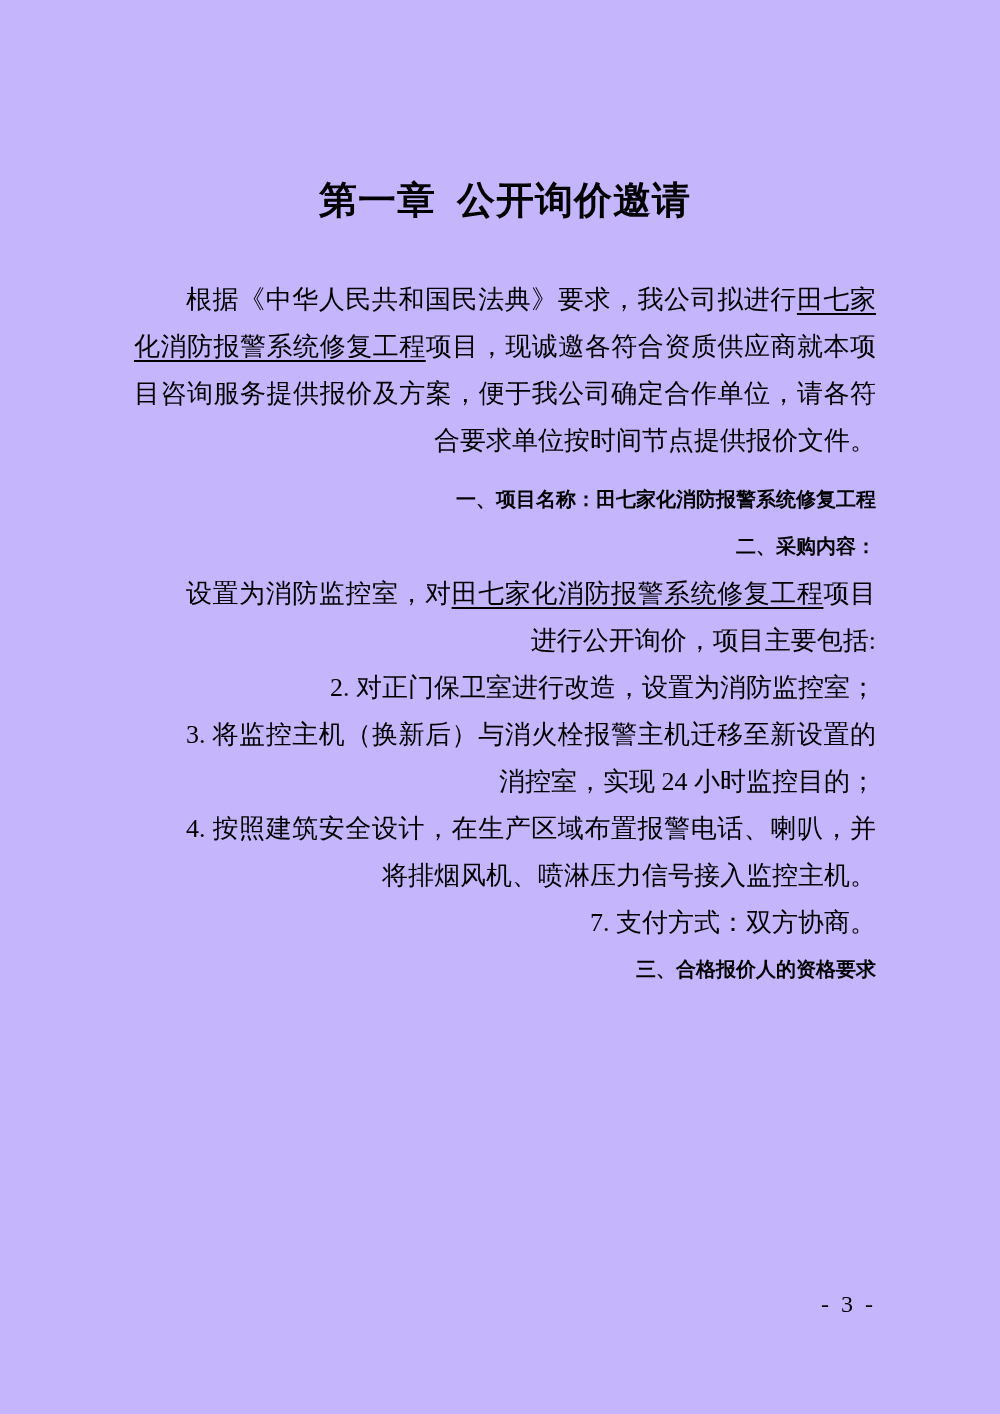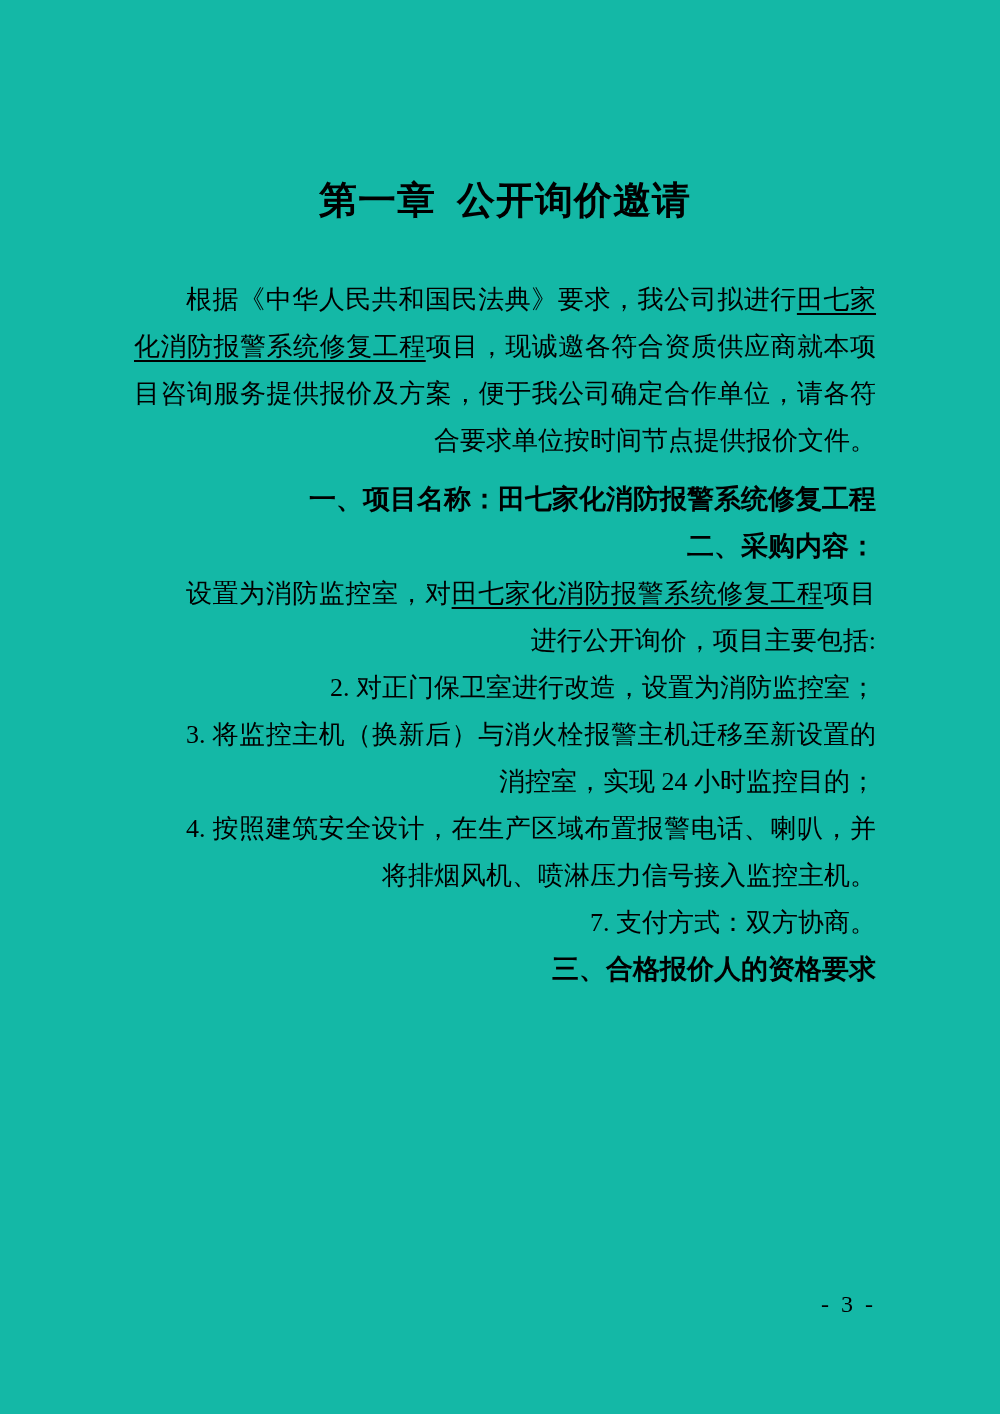--- a/index.html
+++ b/index.html
@@ -5,21 +5,21 @@
   html, body {
     margin: 0;
     padding: 0;
     background: #e8e8e8;
   }
   .page {
     position: relative;
     width: 1000px;
     height: 1414px;
     margin: 0 auto;
-    background: #14b8a6;
+    background: #c4b5fd;
     color: #000000;
     overflow: hidden;
   }
   .content {
     position: absolute;
     left: 134px;
     top: 0;
     width: 742px;
   }
   .doc-title {
@@ -35,21 +35,21 @@
   .doc-body {
     margin-top: 54px;
     font-family: "Liberation Serif", "DejaVu Serif", serif;
     font-size: 26px;
     line-height: 47px;
   }
   .block { margin: 0; }
   .block.heading {
     font-family: "Liberation Sans", "DejaVu Sans", sans-serif;
     font-weight: 700;
-    font-size: 27px;
+    font-size: 20px;
   }
   .block.extra-top { margin-top: 12px; }
   .line { margin: 0; text-align: right; }
   .line.indent { text-indent: 2em; }
   .line.fill {
     text-align: justify;
     text-align-last: justify;
   }
   .seg.u {
     text-decoration: underline;

